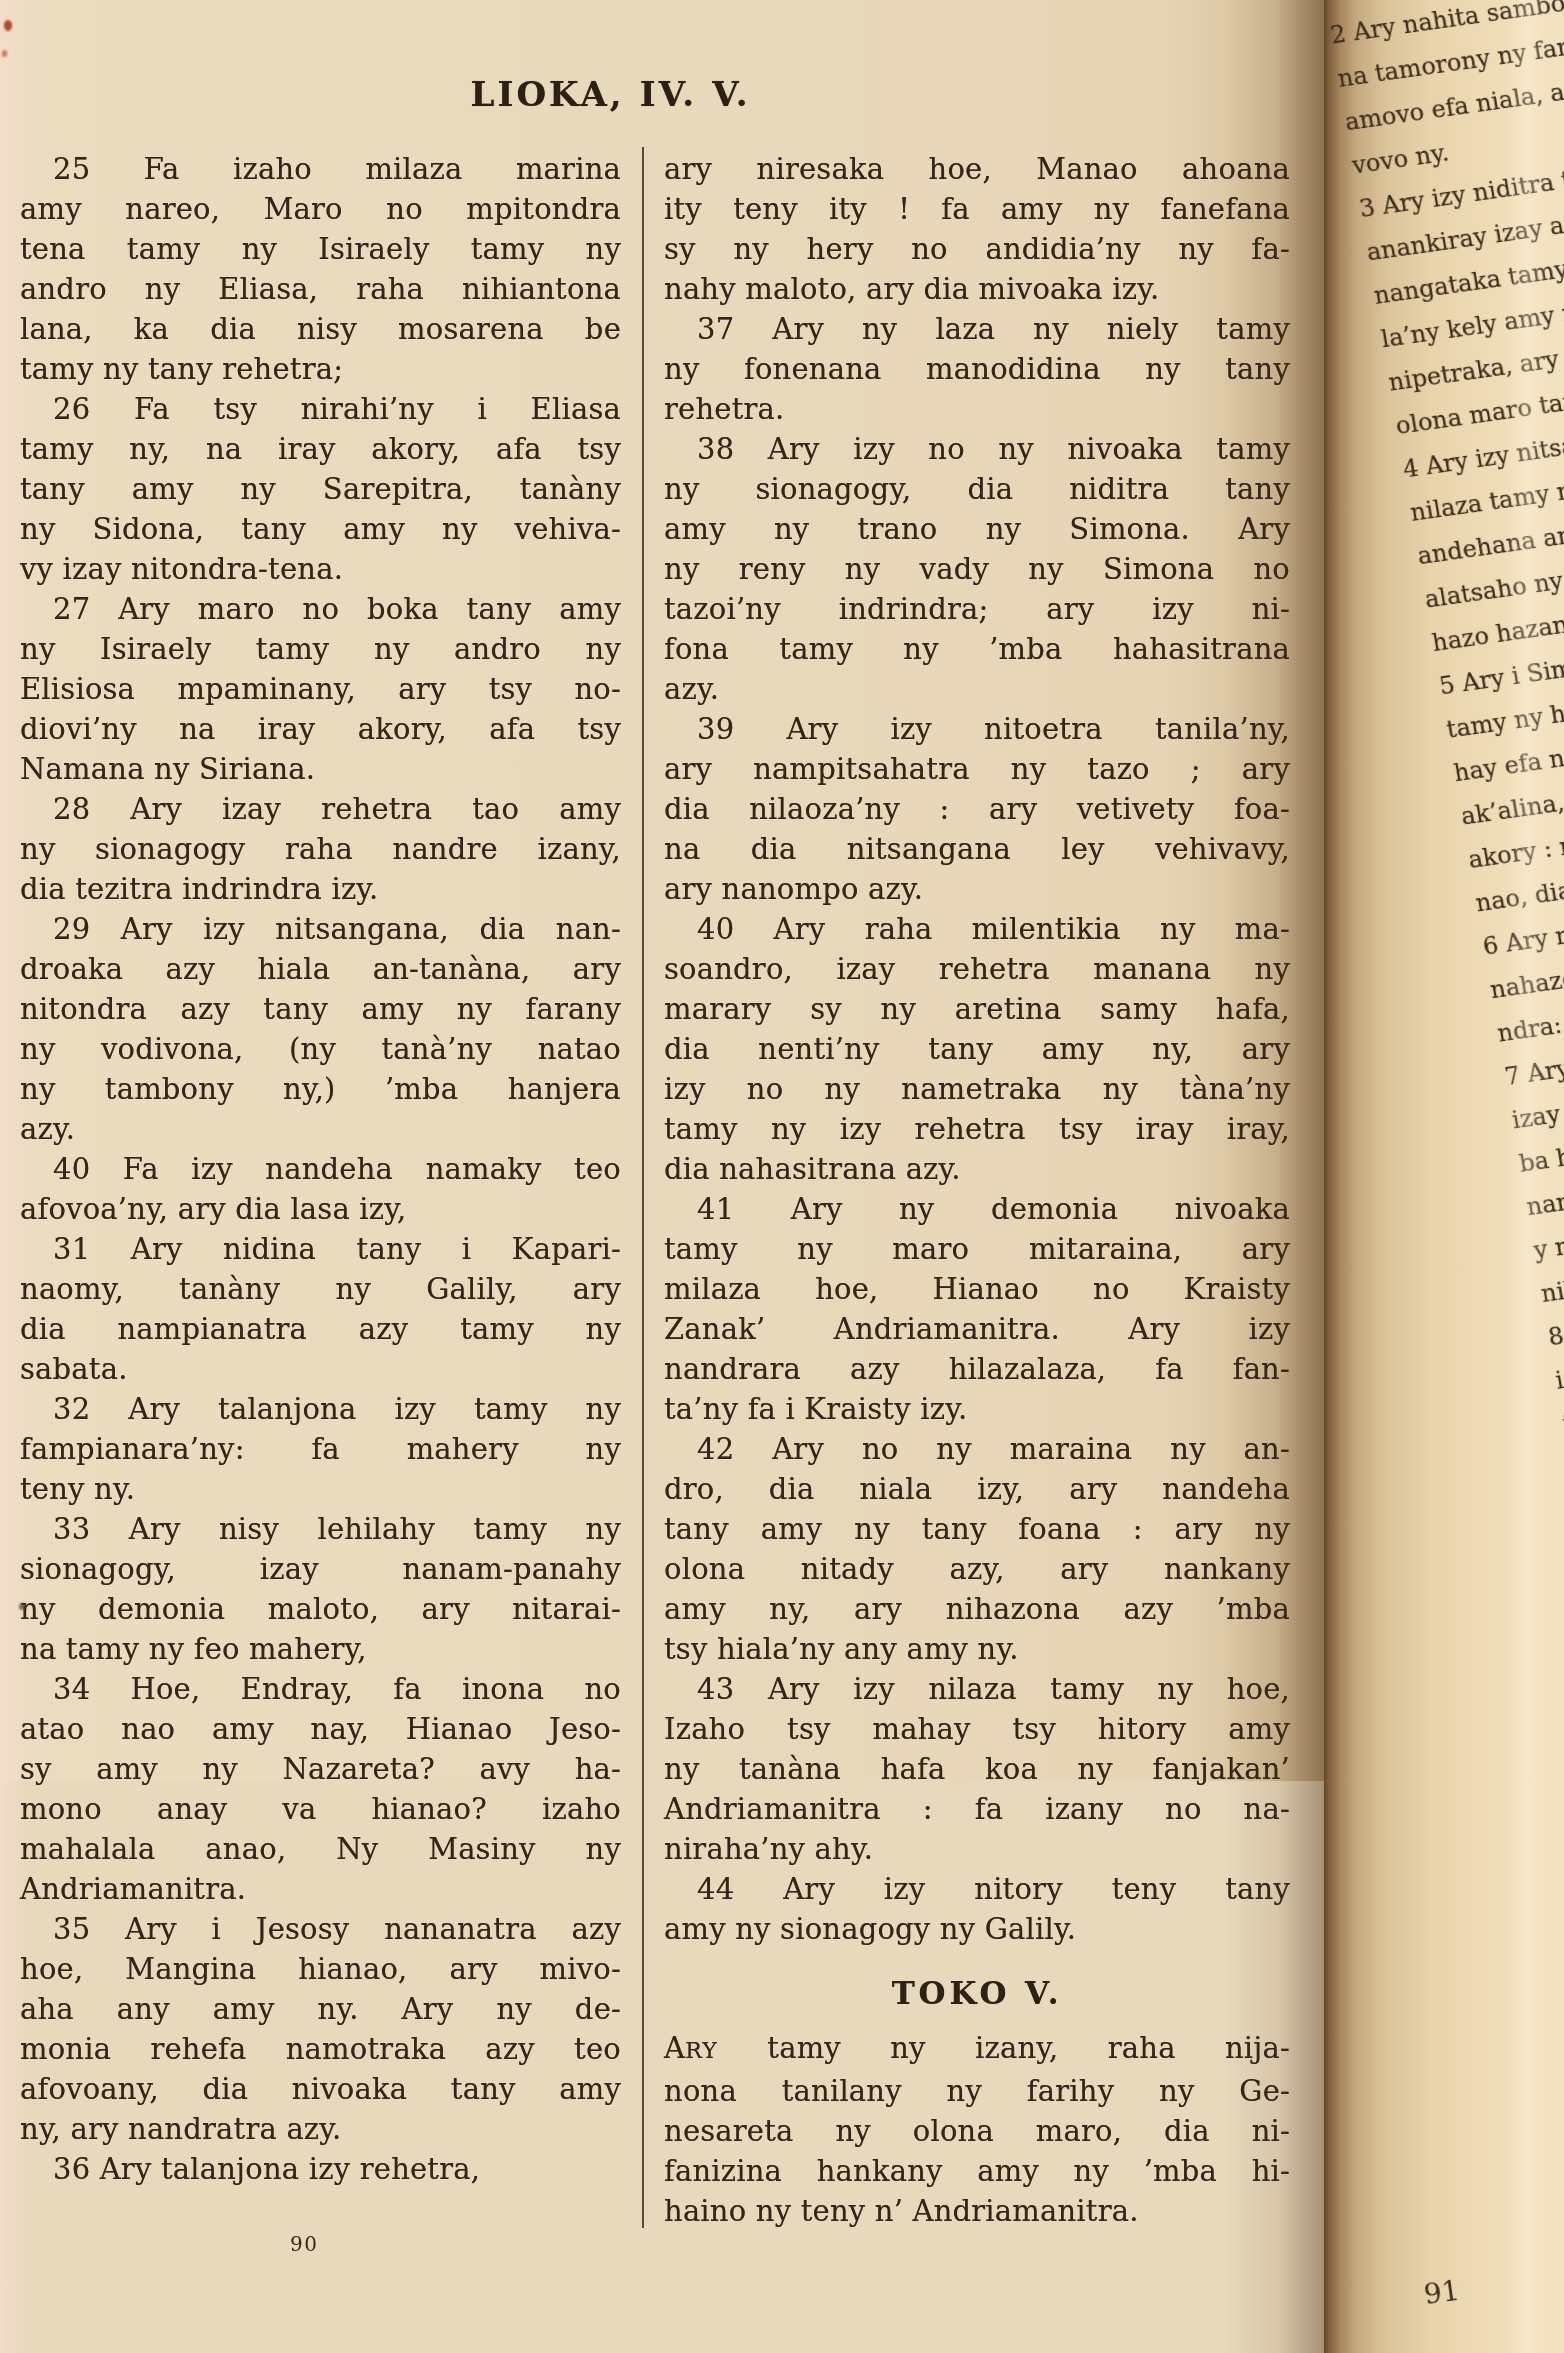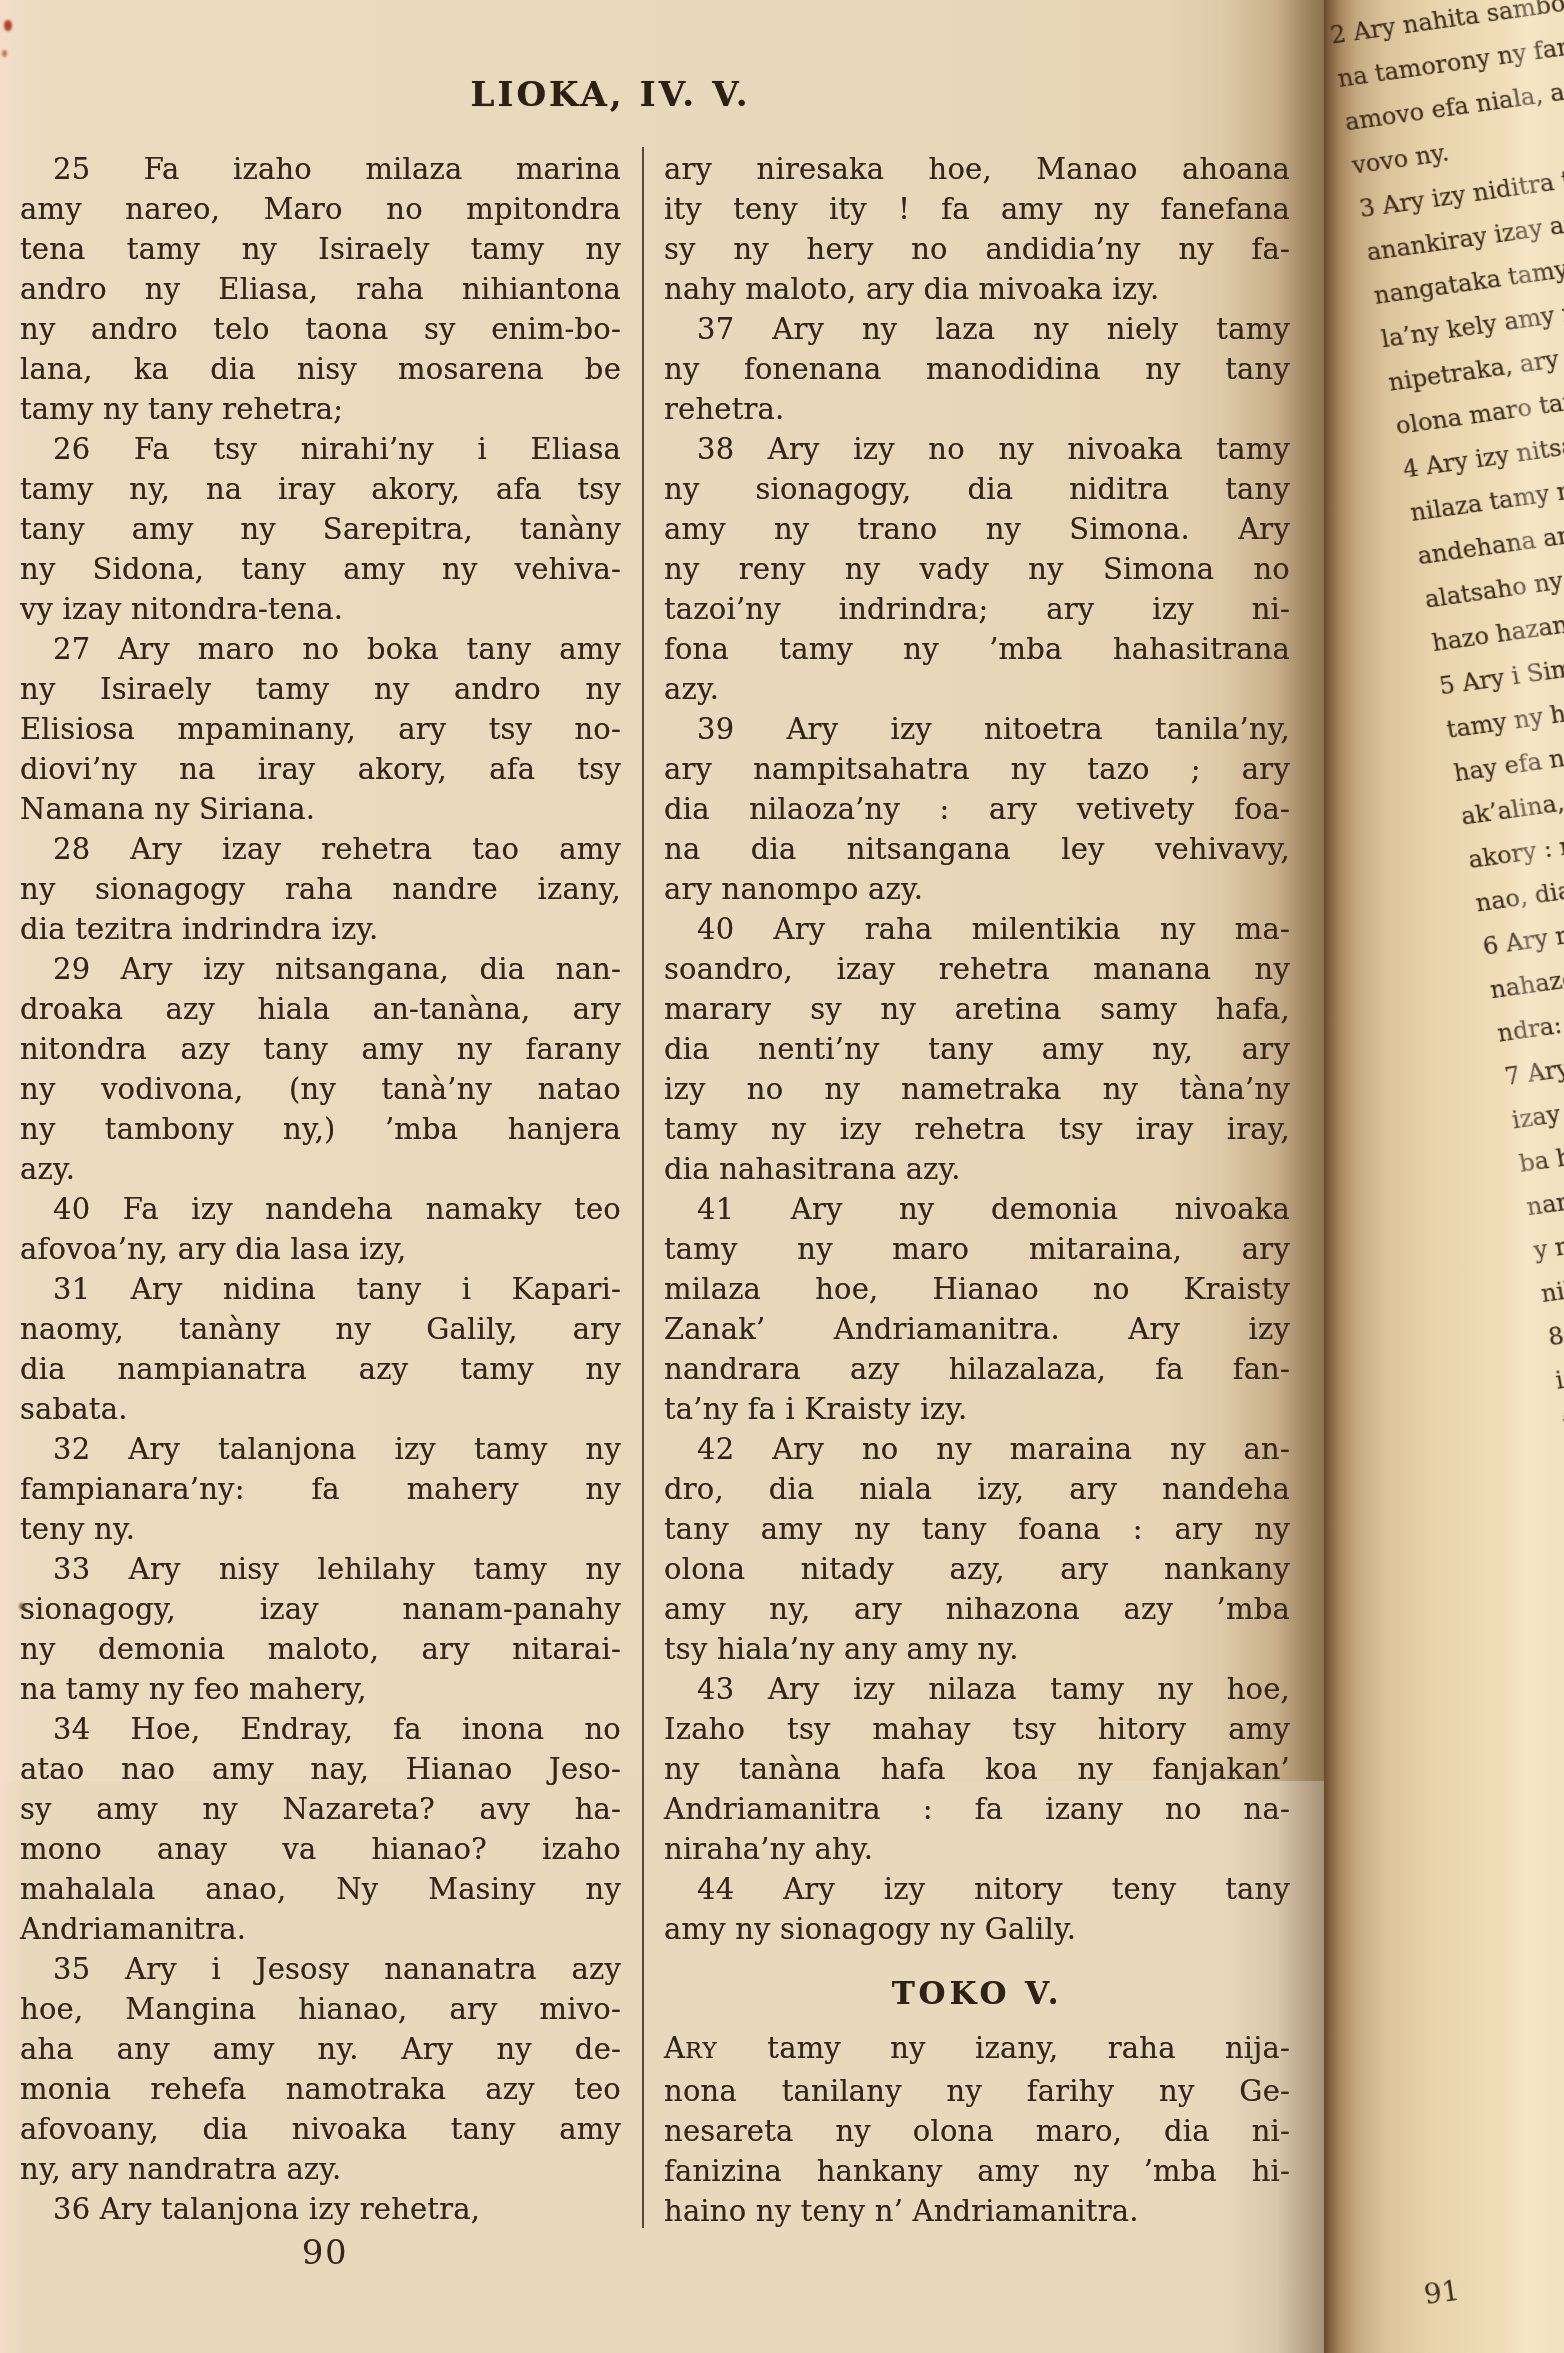--- a/index.html
+++ b/index.html
@@ -39,22 +39,22 @@
   }
   .col.leftcol{left:20px;width:601px;}
   .col.rightcol{left:664px;width:626px;}
   .tl{text-align:justify;text-align-last:justify;white-space:normal;}
   .tl.end{text-align-last:left;}
   .tl.ind{text-indent:33px;}
   .tl.ctr{text-align:center;text-align-last:center;font-size:31px;letter-spacing:3.9px;
           margin-top:23.5px;margin-bottom:15.6px;font-weight:bold;color:#2e2115;}
   .scr{font-size:.76em;letter-spacing:1.2px;margin-top:14px;}
   .pagenum-left{
-    position:absolute;left:278px;top:2232px;width:94px;text-align:center;
-    font-size:34px;letter-spacing:1.6px;color:#33251a;
+    position:absolute;left:290px;top:2232px;width:94px;
+    font-size:20px;letter-spacing:1.6px;color:#33251a;
   }
   
   .next-page{
     position:absolute;left:1324px;top:0;width:241px;height:2354px;overflow:hidden;
     background:linear-gradient(90deg,#63482c 0%,#7e5f3c 2%,#a9885f 7%,#c6ab81 14%,#dcc49a 26%,#e8d3ab 45%,#efdcb7 70%,#f3e2c1 100%);
   }
   .np-text{
     position:absolute;left:3.1px;top:14px;width:368px;
     font-size:24px;line-height:44px;color:#3e2d1d;
     transform:rotate(-9.5deg) skewY(1.5deg);transform-origin:0 0;
@@ -82,21 +82,20 @@
 
 <div class="main-page">
   <div class="left-edge-light"></div>
   <div class="page-title">LIOKA, IV. V.</div>
   <div class="col-rule"></div>
   <div class="col leftcol">
       <div class="tl ind">25 Fa izaho milaza marina</div>
       <div class="tl">amy nareo, Maro no mpitondra</div>
       <div class="tl">tena tamy ny Isiraely tamy ny</div>
       <div class="tl">andro ny Eliasa, raha nihiantona</div>
-      <div class="tl">ny andro telo taona sy enim-bo-</div>
       <div class="tl">lana, ka dia nisy mosarena be</div>
       <div class="tl end">tamy ny tany rehetra;</div>
       <div class="tl ind">26 Fa tsy nirahi’ny i Eliasa</div>
       <div class="tl">tamy ny, na iray akory, afa tsy</div>
       <div class="tl">tany amy ny Sarepitra, tanàny</div>
       <div class="tl">ny Sidona, tany amy ny vehiva-</div>
       <div class="tl end">vy izay nitondra-tena.</div>
       <div class="tl ind">27 Ary maro no boka tany amy</div>
       <div class="tl">ny Isiraely tamy ny andro ny</div>
       <div class="tl">Elisiosa mpaminany, ary tsy no-</div>

